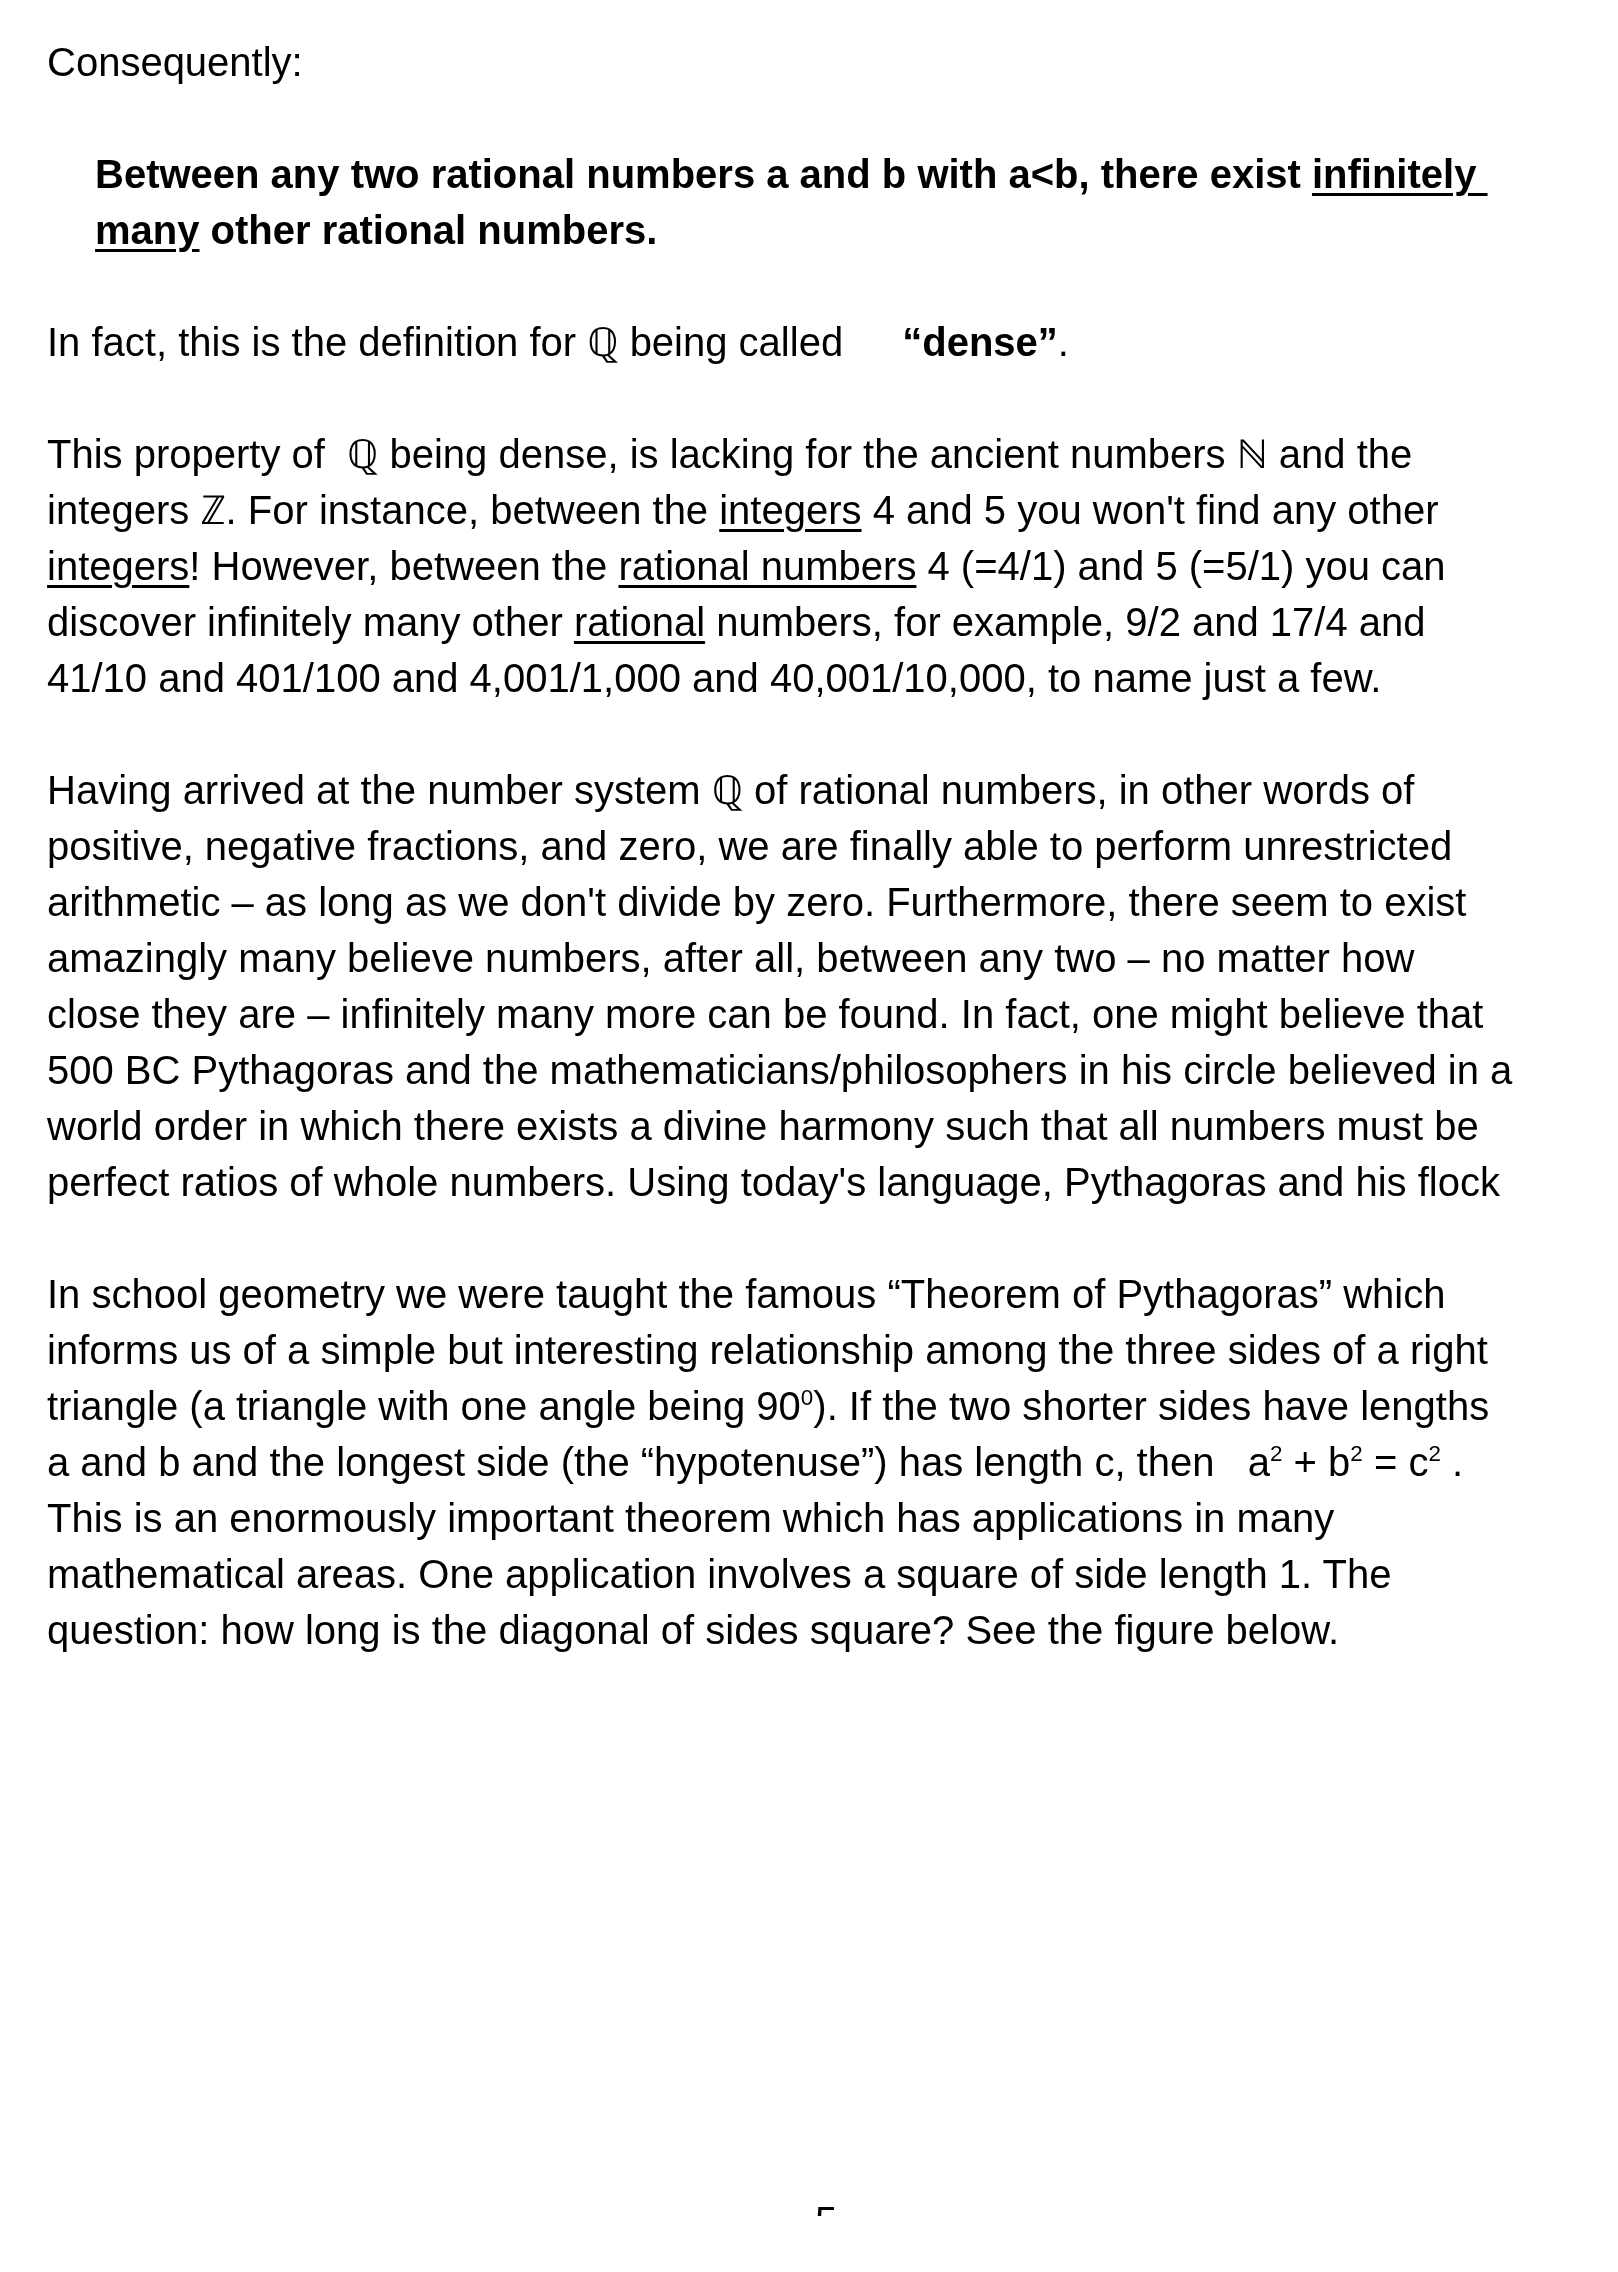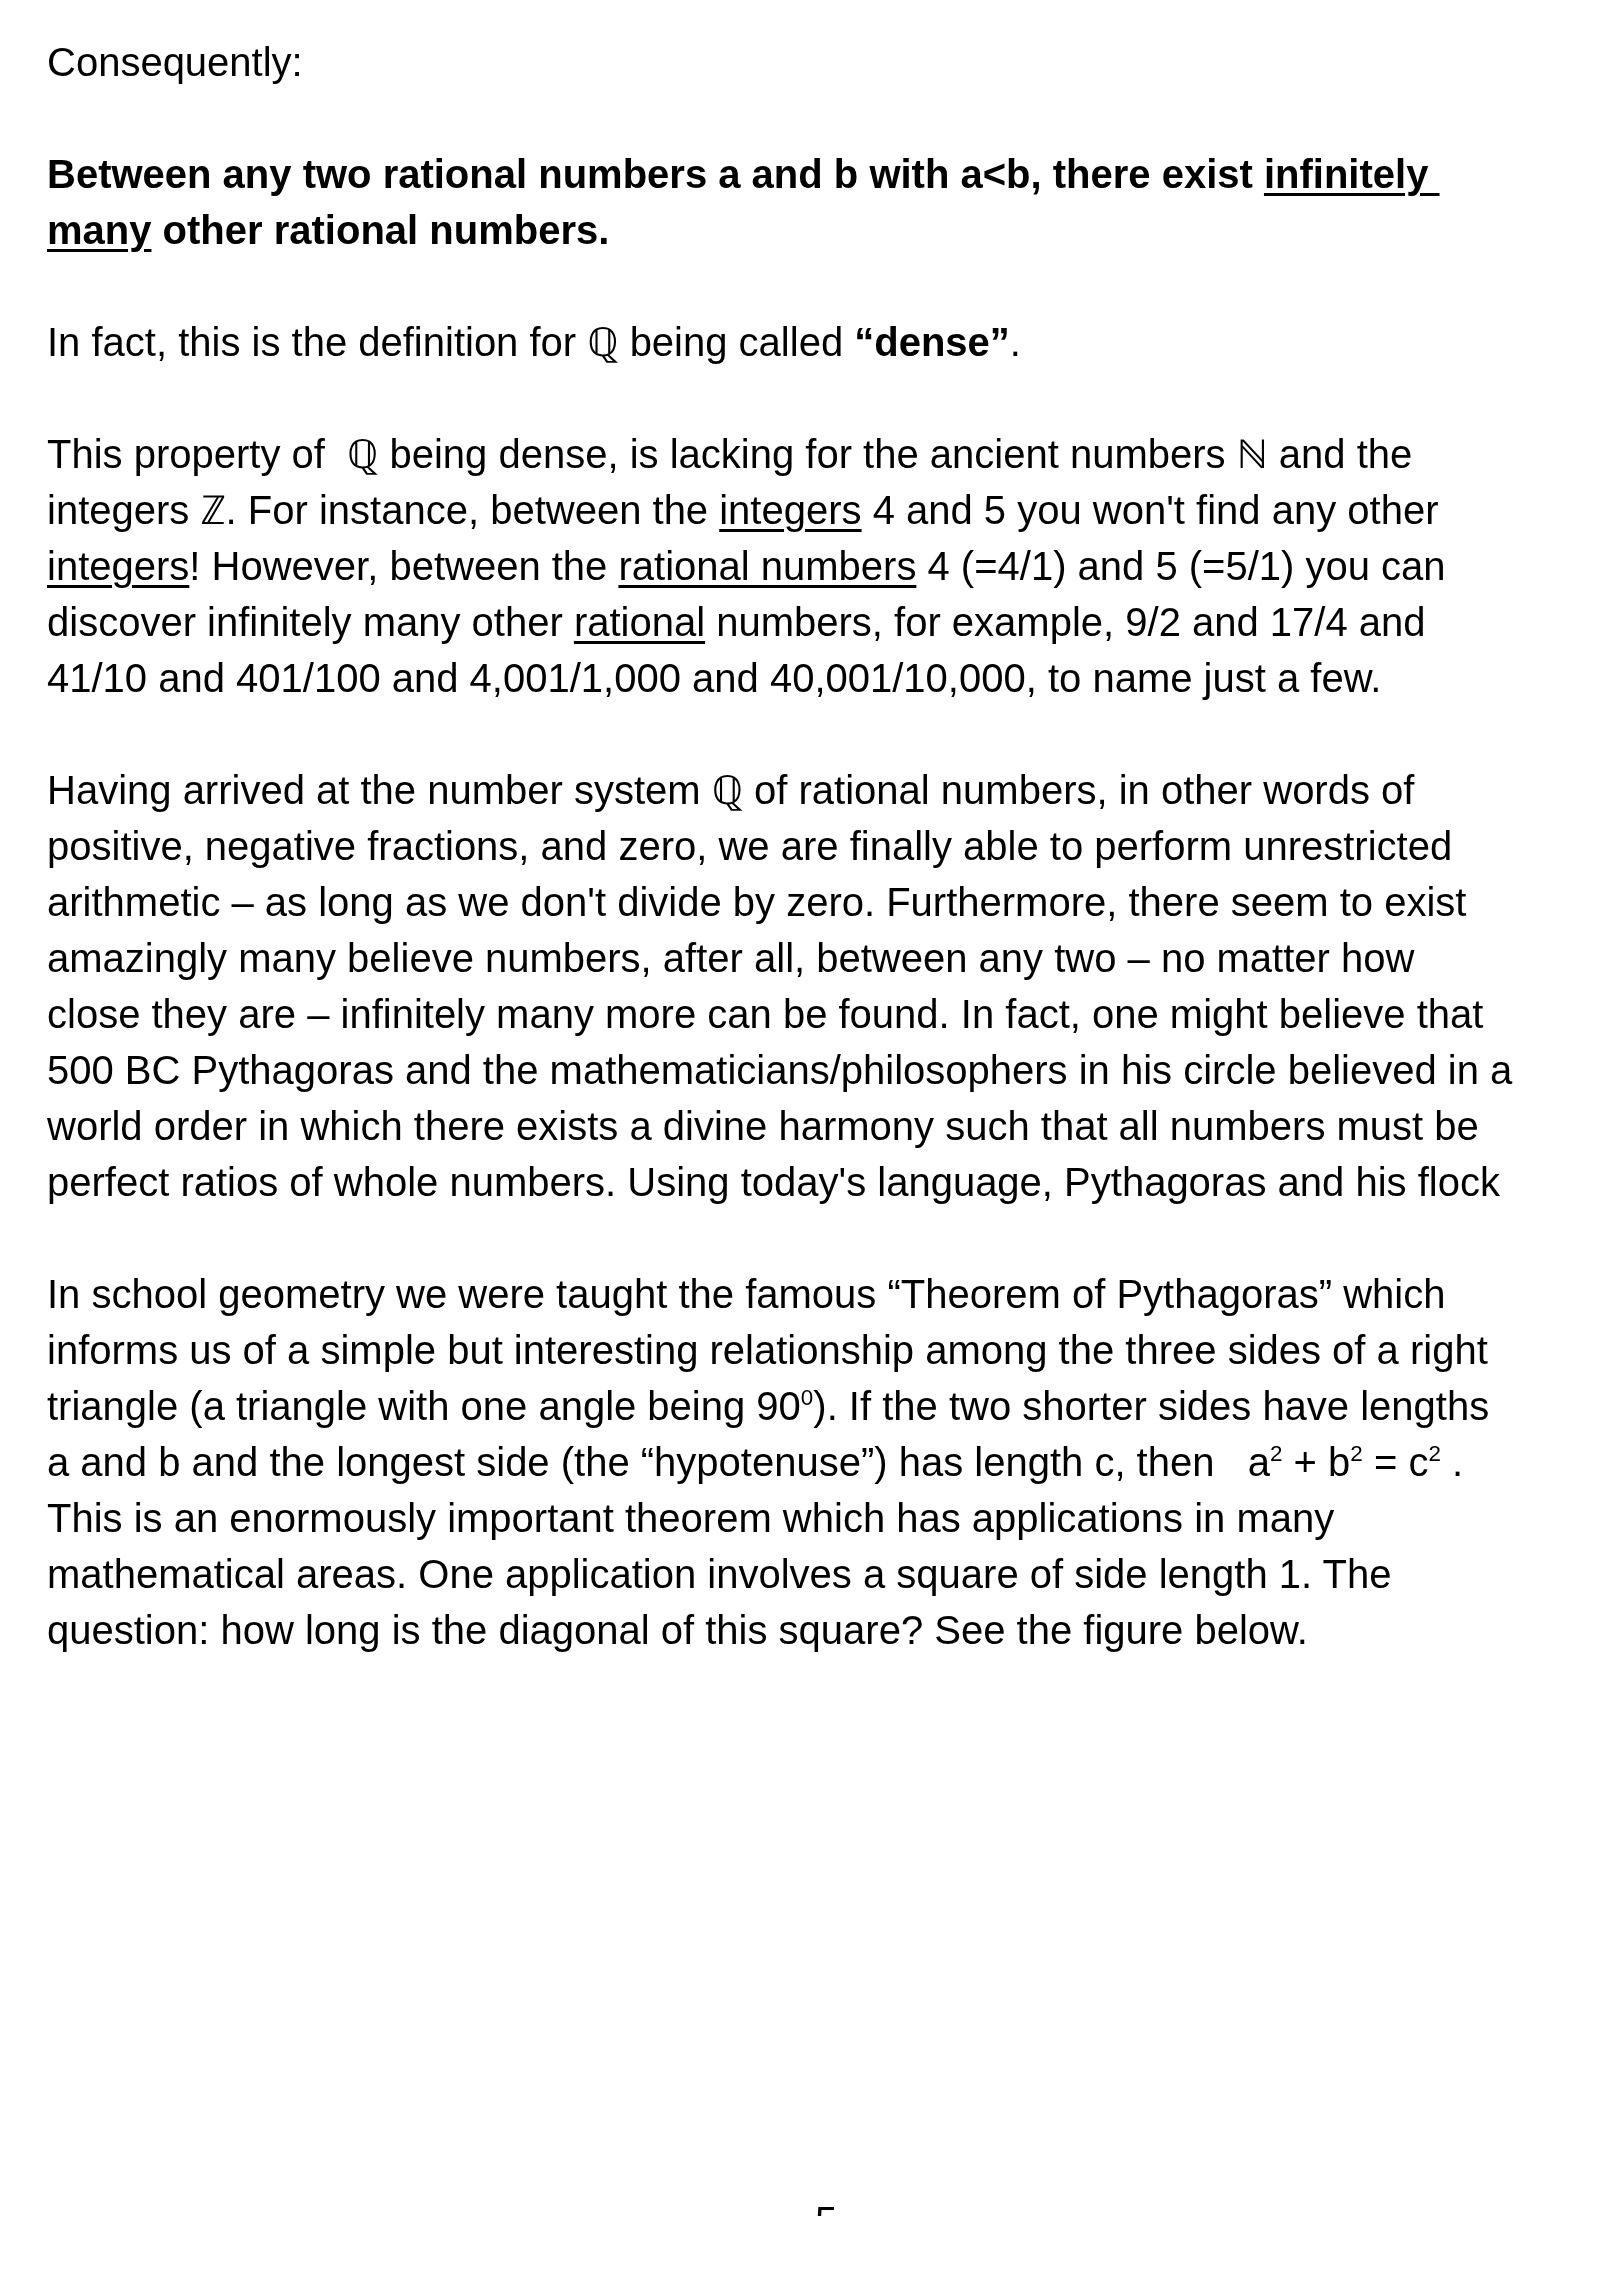--- a/index.html
+++ b/index.html
@@ -25,20 +25,21 @@
   }
   .para {
     margin: 0 0 56px 0;
   }
   .ln {
     white-space: pre;
     line-height: 56px;
   }
   .b {
     font-weight: 700;
+    margin-left: 48px;
   }
   .u {
     text-decoration: underline;
     text-decoration-thickness: 3px;
     text-underline-offset: 5.2px;
   }
   .sup {
     font-size: 22.4px;
     position: relative;
     top: -14.6px;
@@ -95,21 +96,21 @@
       <div class="ln">perfect ratios of whole numbers. Using today's language, Pythagoras and his flock</div>
     </div>
 
     <div class="para">
       <div class="ln">In school geometry we were taught the famous “Theorem of Pythagoras” which</div>
       <div class="ln">informs us of a simple but interesting relationship among the three sides of a right</div>
       <div class="ln"><span>triangle (a triangle with one angle being 90</span><span class="sup">0</span><span>). If the two shorter sides have lengths</span></div>
       <div class="ln"><span>a and b and the longest side (the “hypotenuse”) has length c, then   a</span><span class="sup">2</span><span> + b</span><span class="sup">2</span><span> = c</span><span class="sup">2</span><span> .</span></div>
       <div class="ln">This is an enormously important theorem which has applications in many</div>
       <div class="ln">mathematical areas. One application involves a square of side length 1. The</div>
-      <div class="ln">question: how long is the diagonal of this square? See the figure below.</div>
+      <div class="ln">question: how long is the diagonal of sides square? See the figure below.</div>
     </div>
 
   </div>
 
   <div class="footer">
     <span>5</span>
   </div>
 </div>
 
 

